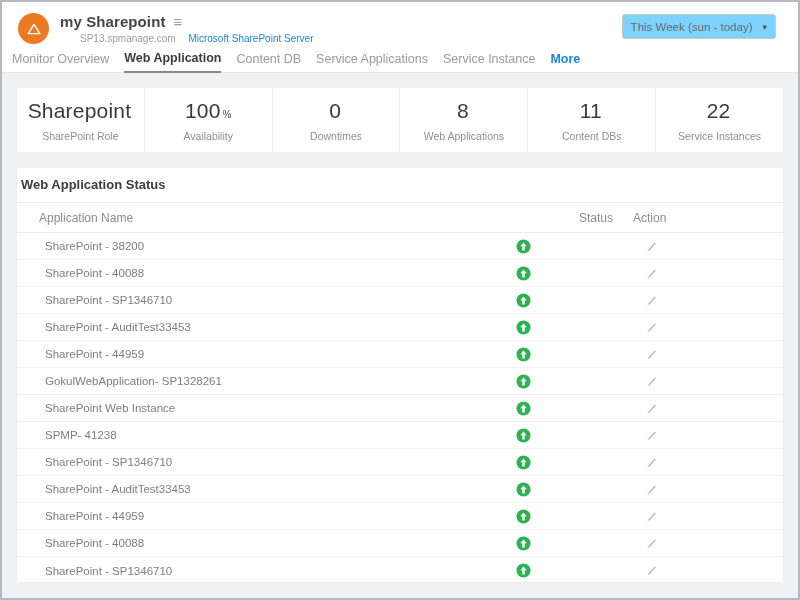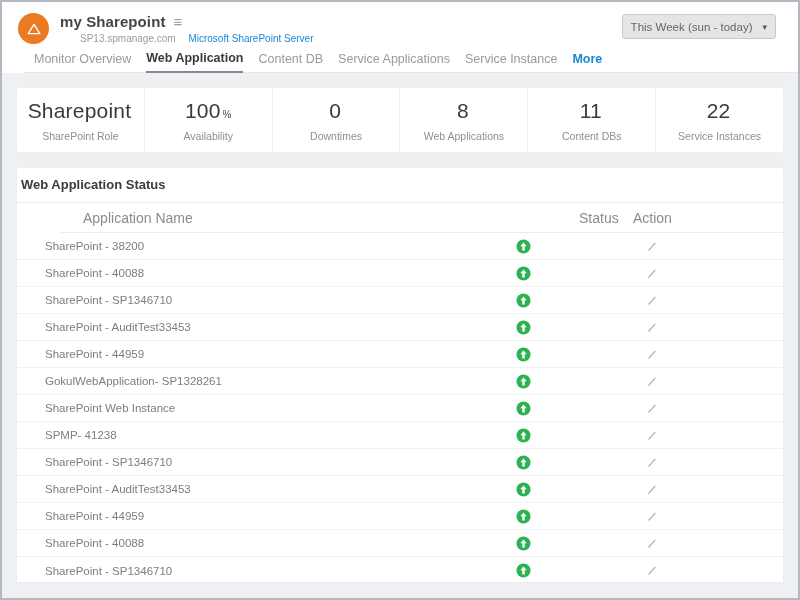--- a/index.html
+++ b/index.html
@@ -15,44 +15,44 @@
   .header{height:46px;display:flex;justify-content:space-between;align-items:flex-start;padding:11px 22px 0 16px;background:#fff;flex:none;}
   .header-left{display:flex;align-items:center;}
   .logo{width:31px;height:31px;border-radius:50%;background:var(--accent);display:flex;align-items:center;justify-content:center;flex:none;}
   .title-block{margin-left:11px;}
   .title-row{display:flex;align-items:center;}
   .monitor-title{font-size:15px;font-weight:bold;color:#454545;letter-spacing:.1px;}
   .menu-glyph{font-size:15px;color:#9a9a9a;margin-left:8px;cursor:pointer;}
   .subtitle-row{margin-top:3px;font-size:10px;margin-left:20px;}
   .host{color:#9b9b9b;}
   .server-link{color:var(--link);margin-left:10px;text-decoration:none;cursor:pointer;}
-  .daterange{min-width:148px;height:25px;border:1px solid #c9c9c9;border-radius:3px;background:#e5e5e5;display:flex;align-items:center;justify-content:space-between;padding:0 8px;font-size:11.5px;color:#666;cursor:pointer;margin-top:1px;}
+  .daterange{min-width:148px;height:25px;border:1px solid #c9c9c9;border-radius:3px;background:#7dd3fc;display:flex;align-items:center;justify-content:space-between;padding:0 8px;font-size:11.5px;color:#666;cursor:pointer;margin-top:1px;}
   .daterange .caret{font-size:9px;color:#555;margin-left:10px;}
 
   
-  .tabbar{height:25px;display:flex;align-items:flex-end;gap:15px;padding:0 0 0 10px;border-bottom:1px solid #e6e6e6;background:#fff;flex:none;margin-left:22px;}
+  .tabbar{height:25px;display:flex;align-items:flex-end;gap:15px;padding:0 0 0 10px;border-bottom:1px solid #e6e6e6;background:#fff;flex:none;}
   .tab{font-size:12.5px;color:#9a9a9a;padding-bottom:6px;cursor:pointer;white-space:nowrap;}
   .tab.active{color:#3c3c3c;font-weight:bold;border-bottom:2px solid #85888d;margin-bottom:-1px;}
   .tab.accent{color:var(--link);font-weight:bold;}
 
   
   .content{flex:1;background:var(--bg-gray);padding:14px;overflow:hidden;}
 
   
   .stats-card{display:flex;height:66px;background:#fff;border:1px solid var(--border);border-radius:2px;}
   .stat{flex:1;text-align:center;padding-top:11px;border-left:1px solid #ededed;}
   .stat:first-child{border-left:none;}
   .stat-value{font-size:21px;color:#3a3a3a;letter-spacing:.2px;}
   .stat-suffix{font-size:10px;color:#4a4a4a;margin-left:2px;}
   .stat-label{font-size:10.5px;color:var(--txt-gray);margin-top:7px;}
 
   
   .table-card{margin-top:14px;background:#fff;border:1px solid var(--border);border-radius:2px;height:416px;overflow:hidden;}
   .tbl-title{font-size:13px;font-weight:bold;color:var(--txt-dark);padding:10px 4px;border-bottom:1px solid var(--border);line-height:14px;}
-  .thead{display:flex;align-items:center;height:30px;padding:0 22px;font-size:14px;color:#8c8c8c;border-bottom:1px solid var(--border);margin-left:44px;}
+  .thead{display:flex;align-items:center;height:30px;padding:0 22px;font-size:12px;color:#8c8c8c;border-bottom:1px solid var(--border);}
   .h-name{flex:1;}
   .h-status{width:40px;margin-right:14px;}
   .h-action{width:40px;margin-right:88px;}
   .trow{display:flex;align-items:center;height:27px;padding:0 28px;border-bottom:1px solid #f2f2f2;font-size:11.5px;color:var(--row-gray);}
   .trow:last-child{border-bottom:none;}
   .cell-name{flex:1;cursor:pointer;}
   .cell-status{width:176px;display:flex;justify-content:center;}
   .cell-action{width:80px;display:flex;justify-content:center;margin-right:64px;}
   .status-up{width:15px;height:15px;display:inline-flex;}
   .pencil{width:13px;height:13px;display:inline-flex;cursor:pointer;}

